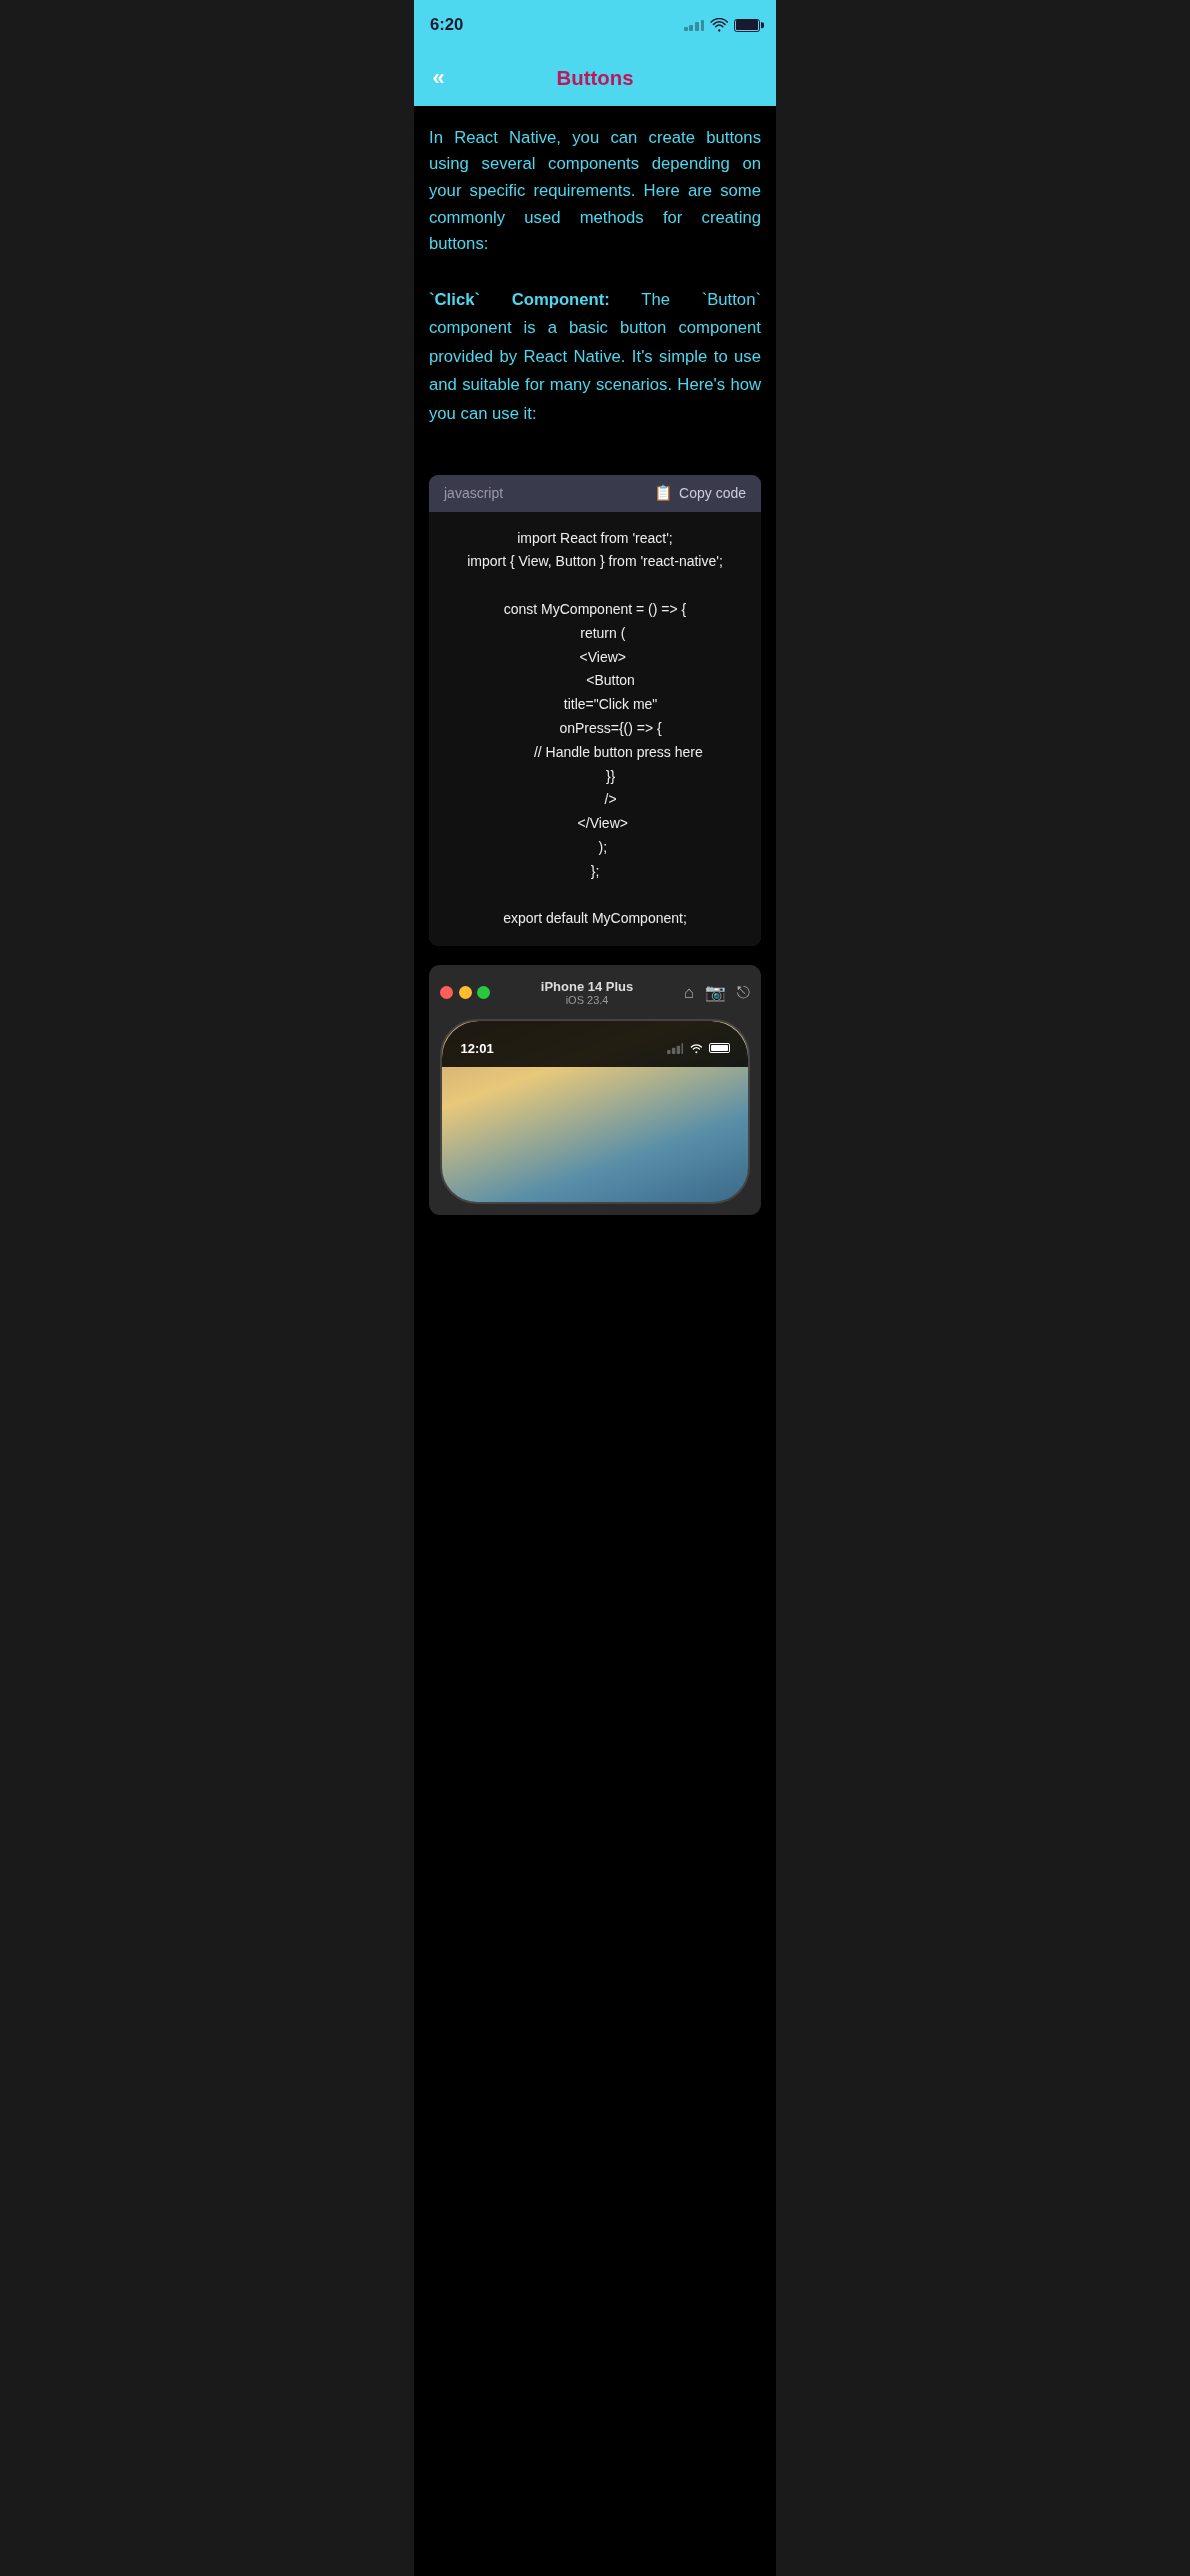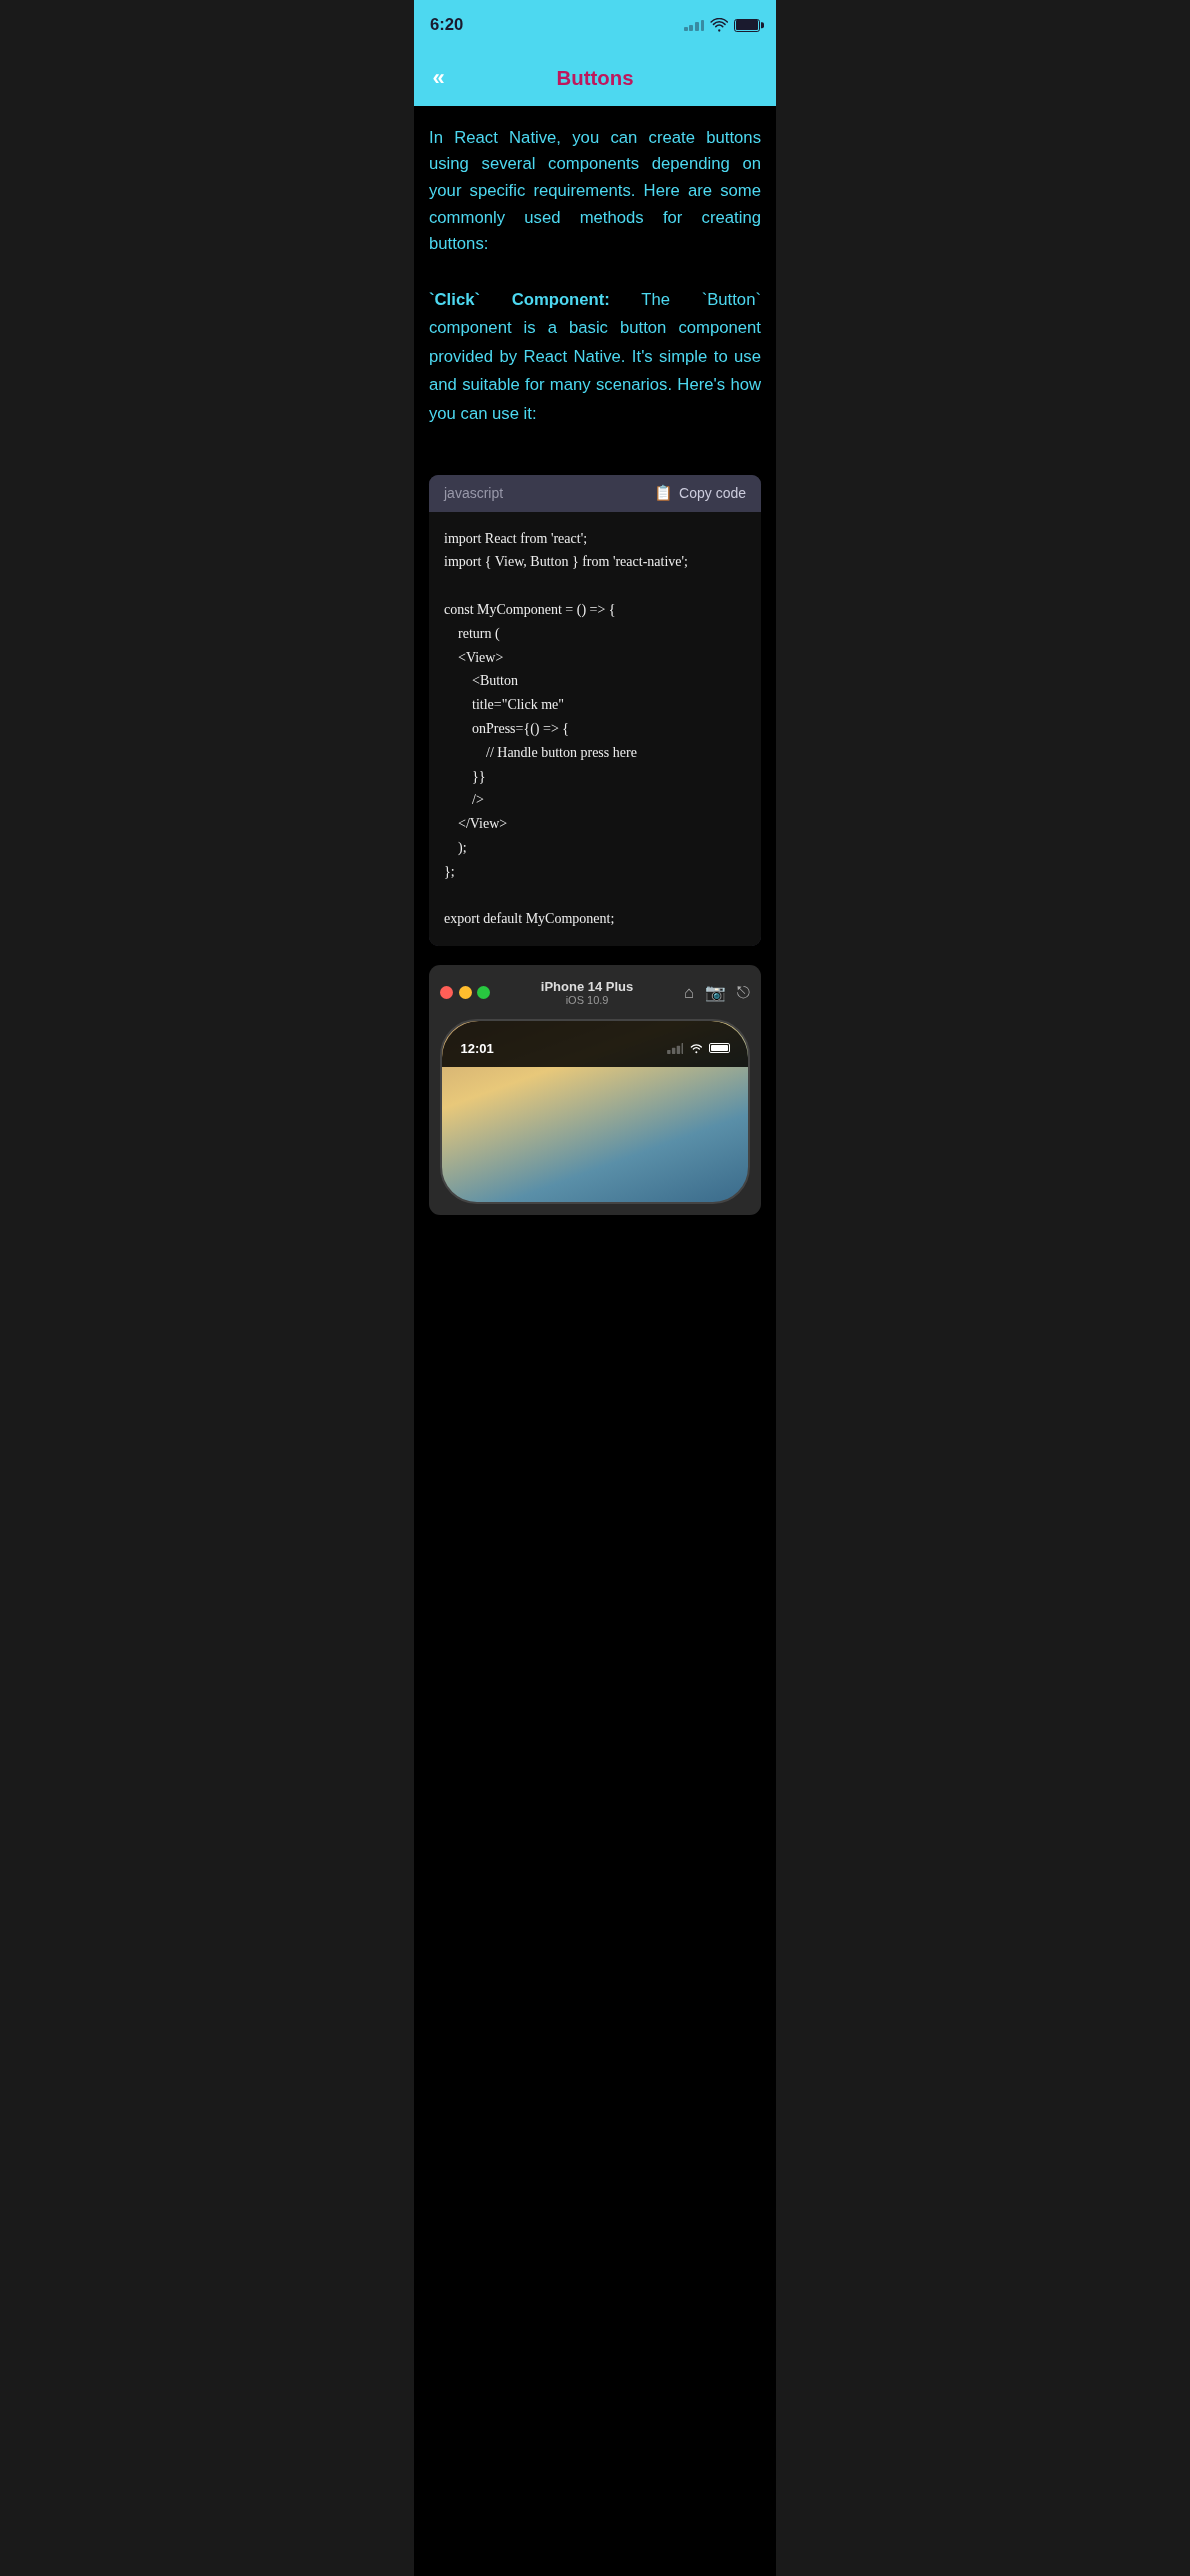--- a/index.html
+++ b/index.html
@@ -184,24 +184,25 @@
     }
 
     .code-body {
       background-color: #111111;
       padding: 15px;
       overflow-x: auto;
     }
 
     .code-body pre {
       color: #eeeeee;
-      font-family: Liberation Serif, serif;
+      font-family: Liberation Sans, sans-serif;
       font-size: 14px;
       line-height: 1.7;
       white-space: pre;
+      text-align: center;
     }
 
     
     .simulator-container {
       background-color: #2a2a2a;
       border-radius: 11px;
       padding: 11px;
       margin-top: 9.3px;
     }
 
@@ -378,21 +379,21 @@
 
   <div class="simulator-container">
     <div class="simulator-header">
       <div class="simulator-dots">
         <div class="dot-red"></div>
         <div class="dot-yellow"></div>
         <div class="dot-green"></div>
       </div>
       <div class="simulator-title">
         <div class="simulator-device-name">iPhone 14 Plus</div>
-        <div class="simulator-os">iOS 10.9</div>
+        <div class="simulator-os">iOS 23.4</div>
       </div>
       <div class="simulator-controls">
         <span class="sim-ctrl-icon">⌂</span>
         <span class="sim-ctrl-icon">📷</span>
         <span class="sim-ctrl-icon">⎋</span>
       </div>
     </div>
 
     <div class="iphone-mockup">
       <div class="iphone-notch-bar">

